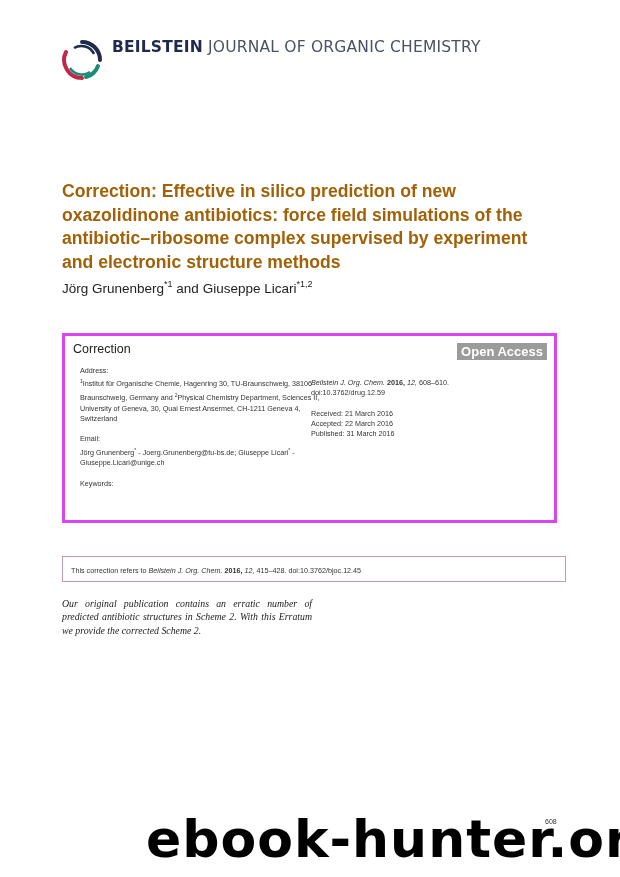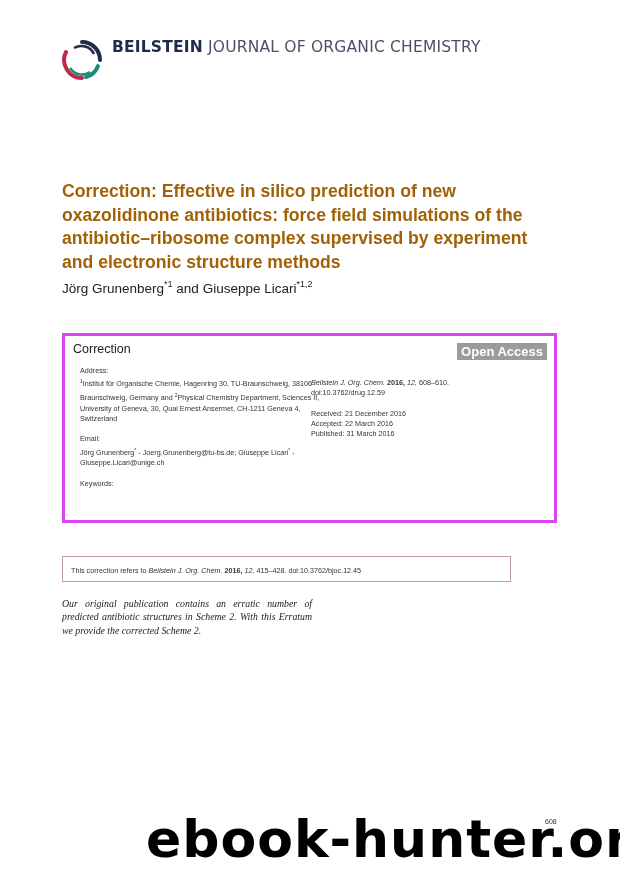--- a/index.html
+++ b/index.html
@@ -29,21 +29,21 @@
       position: absolute; right: 7px; top: 7px; background: #9b9b9b; color: #fff;
       font-size: 13px; font-weight: bold; padding: 1px 4px;
     }
     .col { position: absolute; font-size: 7.2px; line-height: 10.3px; color: #333; }
     .col.left { left: 8px; top: 30px; width: 240px; margin-left: 7px; }
     .col.right { left: 246px; top: 42px; width: 240px; }
     .col p { margin: 0 0 10px 0; }
     .col sup { font-size: 5px; }
 
     .refers-box {
-      position: absolute; left: 62px; top: 556px; width: 449px; height: 26px;
+      position: absolute; left: 62px; top: 556px; width: 504px; height: 26px;
       border: 1px solid #c59aa6; box-sizing: border-box;
       font-size: 7.2px; color: #333; padding: 9px 0 0 8px;
     }
     .body-text {
       position: absolute; left: 62px; top: 597px; width: 250px;
       font-family: "Liberation Serif", serif; font-size: 9.8px; line-height: 13.4px; color: #222;
       text-align: justify;
       font-style: italic;
     }
     .page-num { position: absolute; left: 545px; top: 818px; font-size: 7px; color: #333; }
@@ -95,21 +95,21 @@
       <span>Keywords:</span><br>
     </p>
   </div>
 
   <div class="col right">
     <p>
       <i>Beilstein J. Org. Chem.</i> <b>2016,</b> <i>12,</i> <span>608–610.</span><br>
       <span>doi:10.3762/drug.12.59</span>
     </p>
     <p>
-      <span>Received: 21 December 2016</span><br>
+      <span>Received: 21 March 2016</span><br>
       <span>Accepted: 22 March 2016</span><br>
       <span>Published: 31 March 2016</span>
     </p>
   </div>
 </div>
 
 <div class="refers-box">
   <span>This correction refers to </span><i>Beilstein J. Org. Chem.</i> <b>2016,</b> <i>12,</i><span> 415–428. doi:10.3762/bjoc.12.45</span>
 </div>
 

